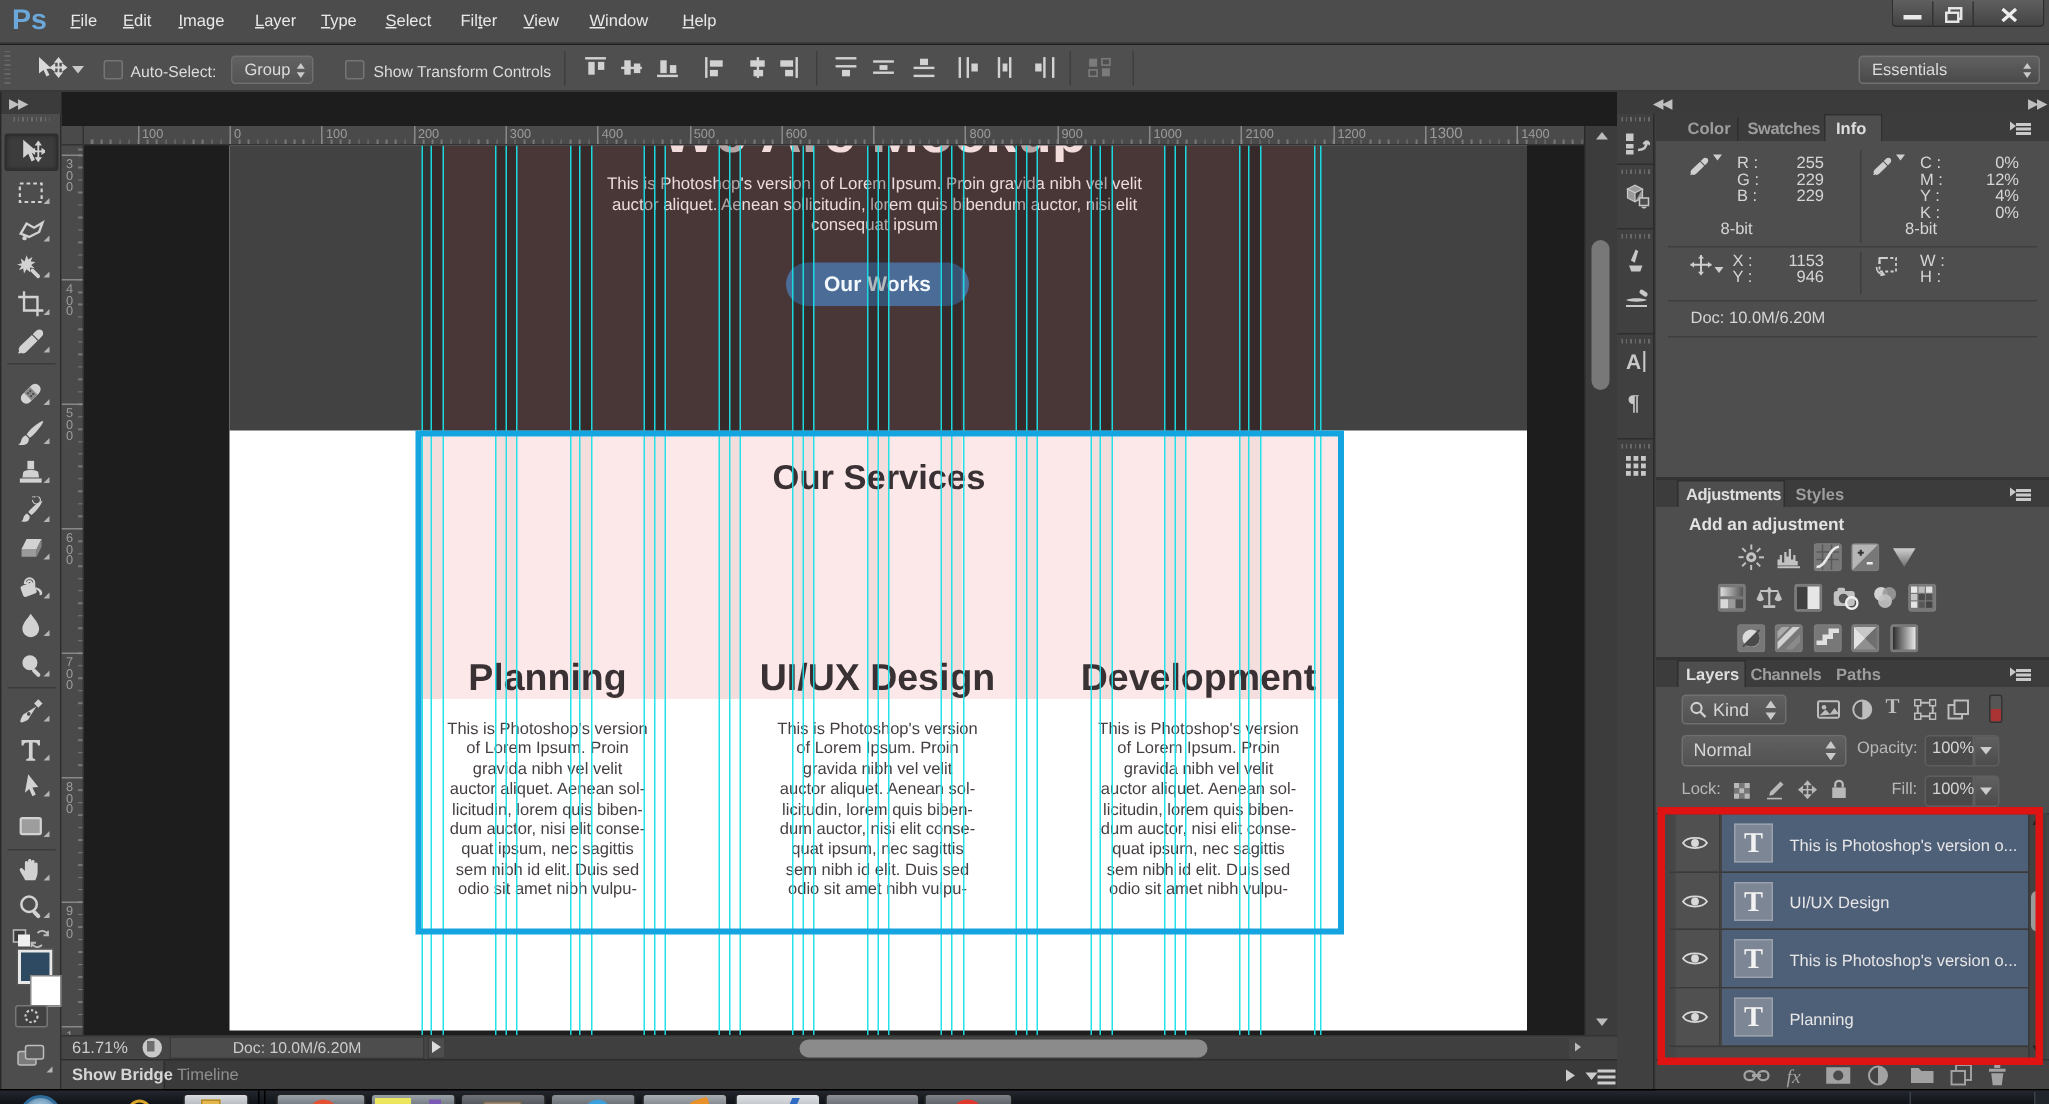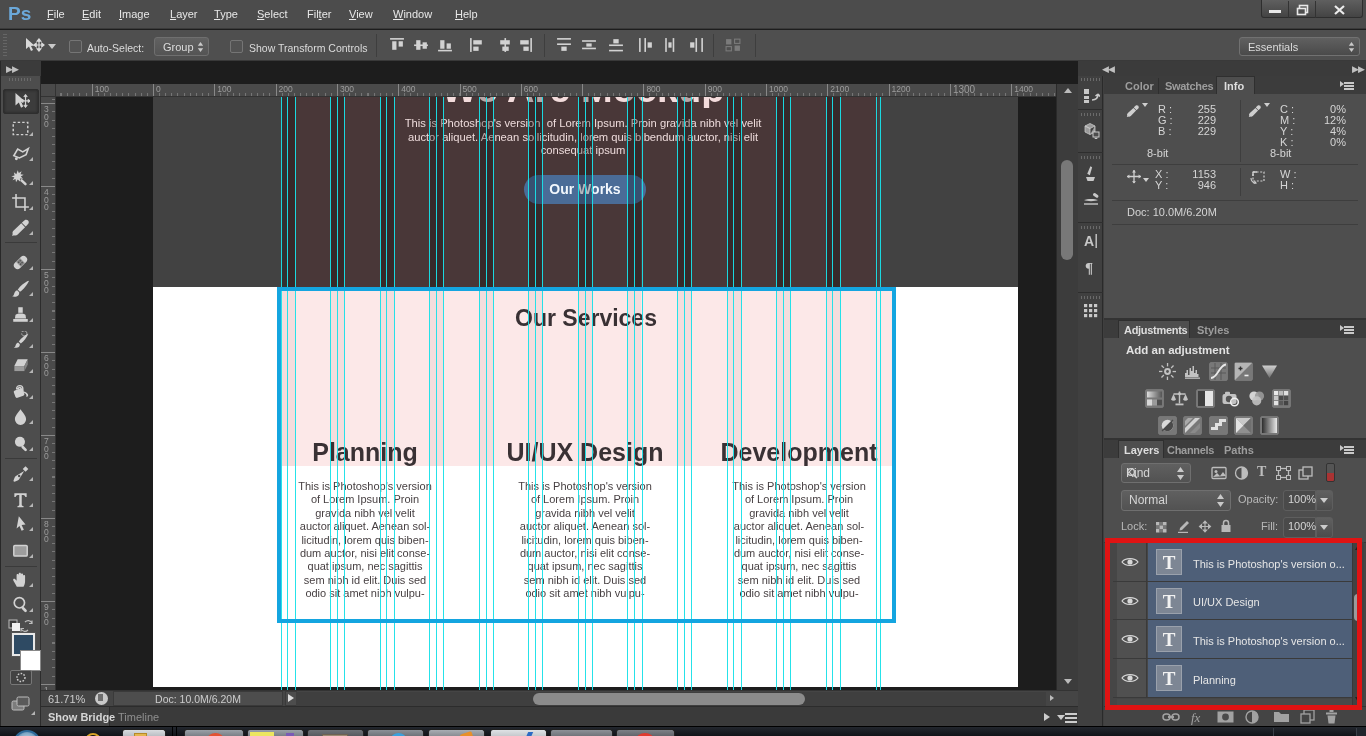--- a/index.html
+++ b/index.html
@@ -735,21 +735,21 @@
         <div class="abs" style="left:63px;top:368px;color:#9d9d9d;font-size:11px;font-weight:bold;letter-spacing:-0.3px;">Channels</div>
         <div class="abs" style="left:120px;top:368px;color:#9d9d9d;font-size:11px;font-weight:bold;">Paths</div>
         <div class="abs" style="left:240px;top:370px;width:10px;height:1.6px;background:#c9c9c9;box-shadow:0 3px #c9c9c9,0 6px #c9c9c9;"></div>
         <div class="abs" style="left:236px;top:369px;width:0;height:0;border-top:3.5px solid transparent;border-bottom:3.5px solid transparent;border-left:4px solid #c9c9c9;"></div>
         <div class="abs" style="left:0;top:382px;width:262px;height:283px;background:#4e4e4e;"></div>
         <div class="abs" style="left:17px;top:387px;width:70px;height:20px;background:linear-gradient(#606060,#525252);border:1px solid #6f6f6f;border-radius:3px;"></div>
         <svg class="abs" style="left:22px;top:391px;" width="12" height="12" viewBox="0 0 12 12">
           <circle cx="5" cy="5" r="3.4" fill="none" stroke="#cfcfcf" stroke-width="1.4"></circle>
           <path d="M7.5 7.5 L11 11" stroke="#cfcfcf" stroke-width="1.6"></path>
         </svg>
-<div class="abs" style="left:22px;top:390px;color:#d5d5d5;font-size:12px;">Kind</div>
+<div class="abs" style="left:38px;top:390px;color:#d5d5d5;font-size:12px;">Kind</div>
         <svg class="abs" style="left:72px;top:391px;" width="9" height="13" viewBox="0 0 9 13">
           <path d="M4.5 0 L8 5 H1 Z M4.5 13 L1 8 H8 Z" fill="#c9c9c9"></path>
         </svg>
 <svg class="abs" style="left:107px;top:390px;" width="16" height="14" viewBox="0 0 16 14">
           <rect x="1" y="1.5" width="14" height="11" rx="1" fill="none" stroke="#bdbdbd" stroke-width="1.3"></rect>
           <circle cx="5" cy="5.5" r="1.5" fill="#bdbdbd"></circle>
           <path d="M2 11 l4 -4 3 3 3 -4 3 4" fill="#bdbdbd"></path>
         </svg>
 <svg class="abs" style="left:130px;top:390px;" width="15" height="14" viewBox="0 0 15 14">
           <circle cx="7.5" cy="7" r="6" fill="none" stroke="#bdbdbd" stroke-width="1.3"></circle>

